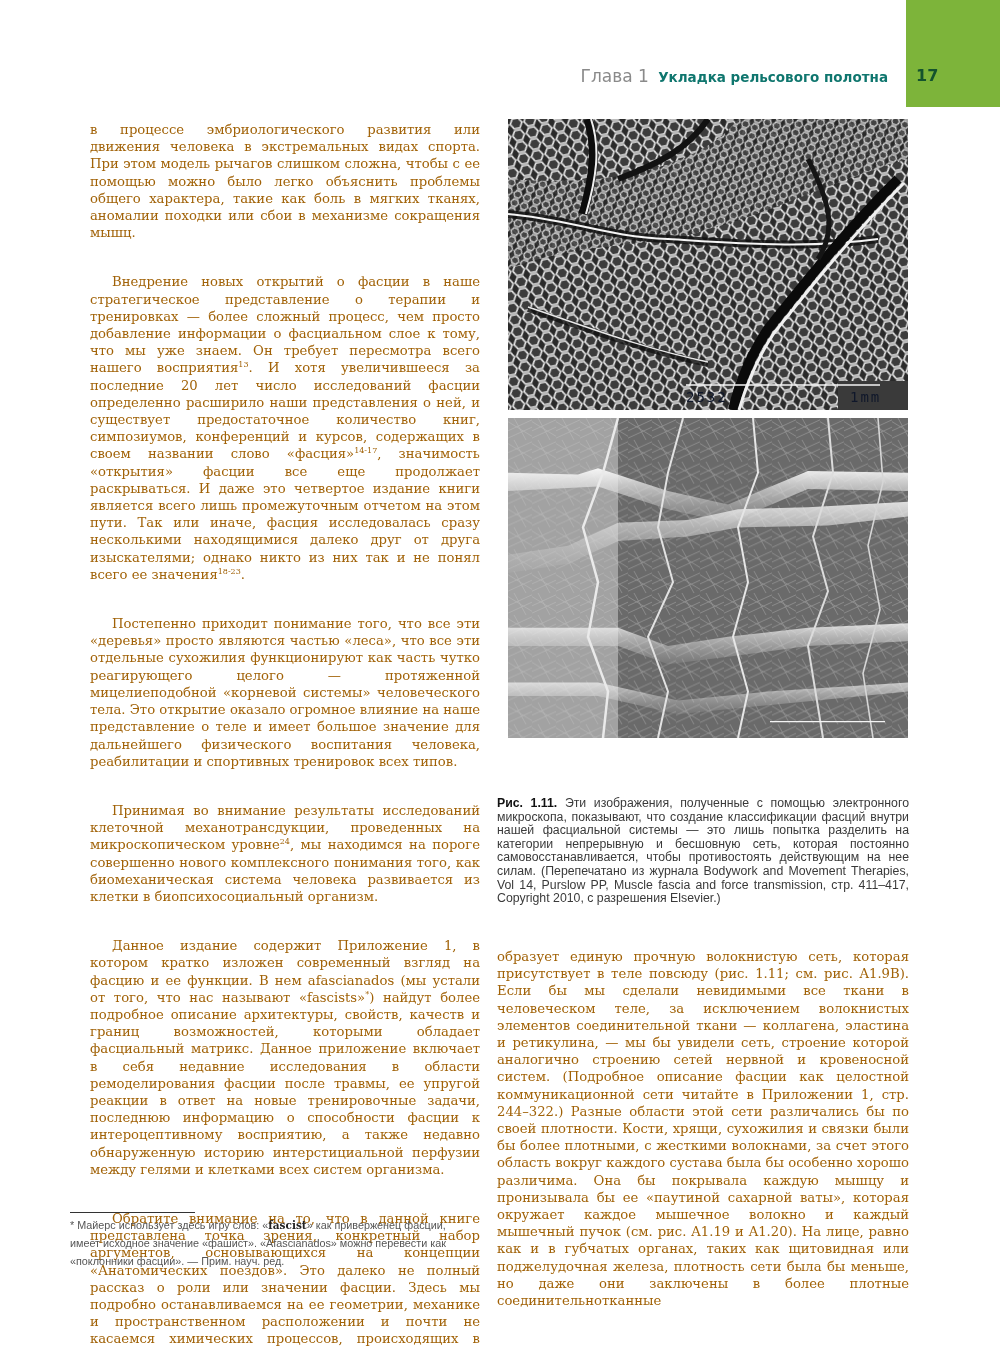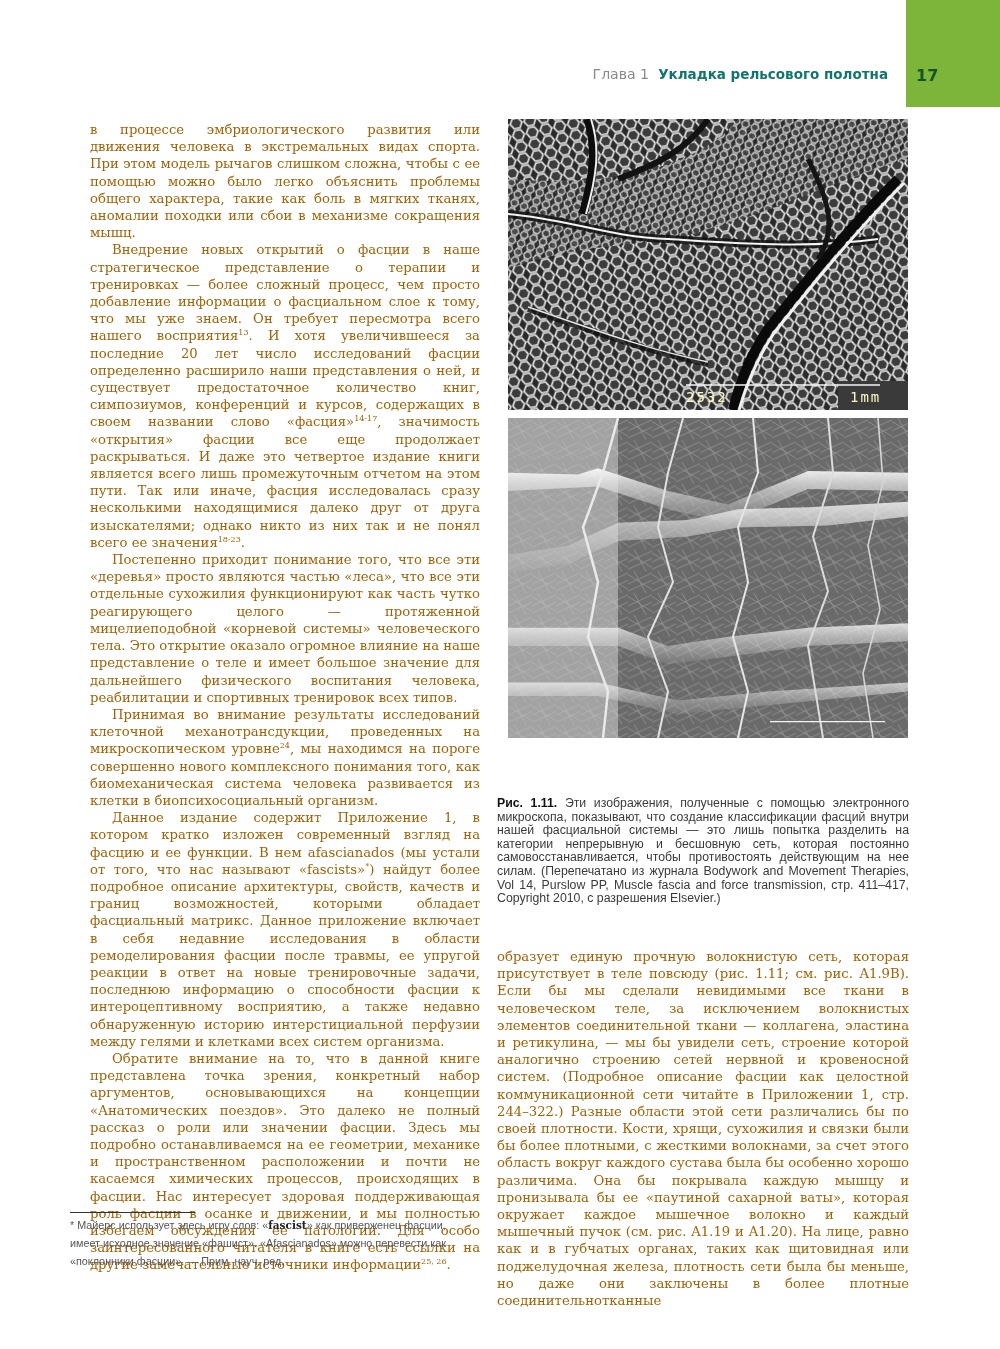--- a/index.html
+++ b/index.html
@@ -2,35 +2,35 @@
 <html><head>
 <meta charset="utf-8">
 <style>
   html, body { margin: 0; padding: 0; background: #ffffff; }
   body { width: 1000px; height: 1349px; position: relative; overflow: hidden; }
   .page { position: absolute; inset: 0; background: #fff; }
 
   .green-tab { position: absolute; left: 906px; top: 0; width: 94px; height: 107px; background: #7db43a; }
   .page-num { position: absolute; left: 916px; top: 66px; font-family: "DejaVu Sans", sans-serif; font-weight: bold; font-size: 16px; color: #14532d; }
   .running-head { position: absolute; right: 112px; top: 66px; font-family: "DejaVu Sans", sans-serif; font-size: 13.5px; color: #222; white-space: nowrap; }
-  .running-head .chapter { color: #8a8a8a; font-weight: normal; font-size: 14px; margin-right: 5px; }
+  .running-head .chapter { color: #8a8a8a; font-weight: normal; font-size: 17px; margin-right: 5px; }
   .running-head .title { font-weight: bold; color: #0f766e; }
 
   .col { position: absolute; font-family: "DejaVu Serif", serif; font-size: 13.2px; line-height: 17.2px; color: #a16207; text-align: justify; hyphens: manual; }
   .col-left { left: 90px; top: 121px; width: 390px; }
   .col-right { left: 497px; top: 948px; width: 412px; }
   .col p { margin: 0; text-indent: 0; }
-  .col p.ind { text-indent: 22px; }
+  .col p.ind { text-indent: 22px; margin-top: 32px; }
   .col sup { font-size: 8px; line-height: 0; vertical-align: 5px; }
 
   .figure { position: absolute; left: 508px; width: 400px; background: #777; overflow: hidden; }
   .fig-top { top: 119px; height: 291px; }
   .fig-bottom { top: 418px; height: 320px; }
   .figure svg { display: block; width: 100%; height: 100%; }
-  .scale-label { position: absolute; font-family: "DejaVu Sans Mono", monospace; color: #fef9c3; font-size: 14px; letter-spacing: 2px; }
+  .scale-label { position: absolute; font-family: "DejaVu Sans Mono", monospace; color: #0f172a; font-size: 14px; letter-spacing: 2px; }
 
   .caption { position: absolute; left: 497px; top: 797px; width: 412px; font-family: "Liberation Sans", sans-serif; font-size: 12.3px; line-height: 13.6px; color: #3a3a3a; text-align: justify; }
   .caption .lbl { font-weight: bold; color: #111; }
 
   .fn-rule { position: absolute; left: 70px; top: 1212px; width: 125px; height: 1px; background: #333; }
   .footnote { position: absolute; left: 70px; top: 1216px; width: 400px; font-family: "Liberation Sans", sans-serif; font-size: 10.8px; line-height: 18px; color: #555; }
   .footnote .fb { font-family: "DejaVu Serif", serif; font-weight: bold; color: #222; font-size: 10.5px; }
 </style>
 </head>
 <body>

